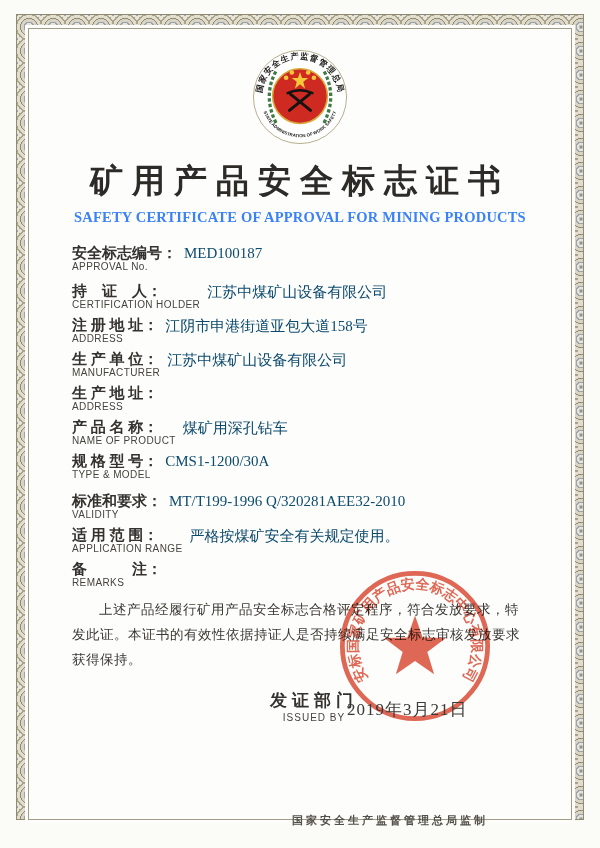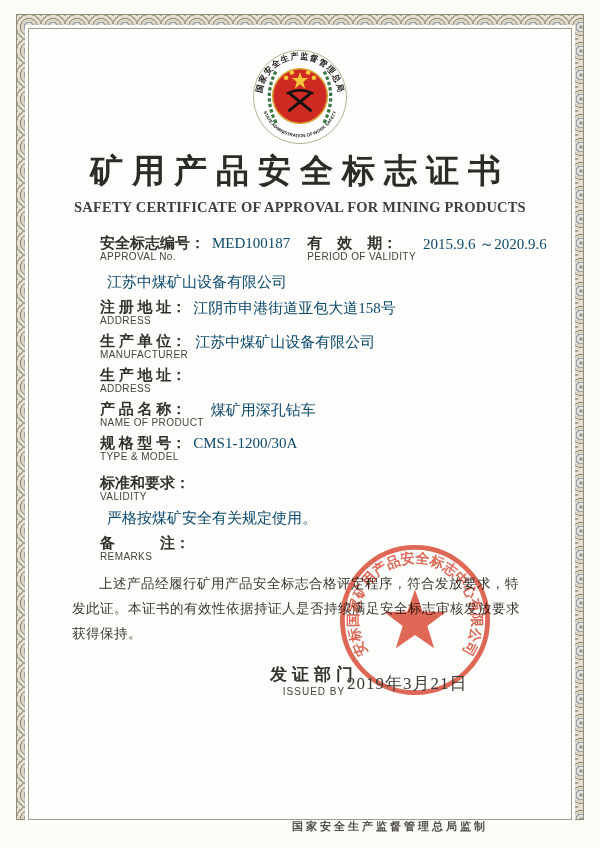--- a/index.html
+++ b/index.html
@@ -29,31 +29,31 @@
     position:absolute;inset:29px;
     background:#fdfdfb;
     padding:16px 43px 0 43px;
     box-sizing:border-box;
   }
   
   .emblem-wrap{text-align:center;margin-top:4px;}
   .emblem-wrap svg{width:96px;height:96px;}
   
   .title-zh{
-    text-align:center;
+    margin-top:10px;text-align:center;
     font-size:33px;font-weight:bold;letter-spacing:9px;color:#2c2b27;
     white-space:nowrap;
   }
   .title-en{
     margin-top:5px;text-align:center;
-    font-size:14.5px;font-weight:bold;letter-spacing:.2px;color:#404040;
+    font-size:14.5px;font-weight:bold;letter-spacing:.2px;color:#3b82f6;
     white-space:nowrap;
   }
   
-  .rows{margin-top:18px;margin-left:28px;}
+  .rows{margin-top:18px;}
   .field{display:flex;align-items:flex-start;margin-bottom:6px;}
   .f-label{flex:0 0 auto;}
   .f-zh{font-size:15px;font-weight:bold;white-space:nowrap;color:#34322e;}
   .f-en{font-size:10px;letter-spacing:.4px;color:#45433e;margin-top:-2px;font-family:"Liberation Sans","DejaVu Sans",sans-serif;}
   .f-val{font-size:15px;padding-left:7px;padding-top:1px;white-space:nowrap;color:#0c4a6e;}
   .toprow{display:flex;align-items:flex-start;margin-bottom:10px;}
   .toprow .gap{width:26px;}
   
   .lower{position:relative;margin-top:10px;}
   .declaration{
@@ -67,21 +67,21 @@
     position:absolute;left:275px;top:100px;
     font-size:17px;letter-spacing:1px;color:#3a3a36;z-index:3;
   }
   
   .seal{
     position:absolute;left:257px;top:-38px;width:172px;height:172px;
     z-index:2;opacity:.88;mix-blend-mode:multiply;pointer-events:none;
   }
   
   .footer-note{
-    position:absolute;bottom:14px;right:112px;
+    position:absolute;bottom:20px;right:112px;
     font-size:11px;letter-spacing:3px;color:#53504a;font-weight:bold;
   }
 </style>
 </head>
 <body>
 
 <div class="border-frame"></div>
 <div class="inner-sheet"></div>
 
 <div class="content">
@@ -126,30 +126,27 @@
 
     <div class="toprow">
       <div class="field" style="margin-bottom:0">
         <div class="f-label">
           <div class="f-zh">安全标志编号：</div>
           <div class="f-en">APPROVAL No.</div>
         </div>
         <div class="f-val">MED100187</div>
       </div>
       <div class="gap"></div>
-      <div class="field" style="margin-bottom:0">
-        <div class="f-label">
-          <div class="f-zh">有　效　期：</div>
-          <div class="f-en">PERIOD OF VALIDITY</div>
-        </div>
-        <div class="f-val">2015.9.6 ～2020.9.6</div>
-      </div>
-    </div>
-
-    <div class="field">
+    </div>
+
+    <div class="field">
+      <div class="f-label">
+        <div class="f-zh">持　证　人：</div>
+        <div class="f-en">CERTIFICATION HOLDER</div>
+      </div>
       <div class="f-val">江苏中煤矿山设备有限公司</div>
     </div>
 
     <div class="field">
       <div class="f-label">
         <div class="f-zh">注 册 地 址：</div>
         <div class="f-en">ADDRESS</div>
       </div>
       <div class="f-val">江阴市申港街道亚包大道158号</div>
     </div>
@@ -183,23 +180,28 @@
         <div class="f-en">TYPE &amp; MODEL</div>
       </div>
       <div class="f-val">CMS1-1200/30A</div>
     </div>
 
     <div class="field" style="margin-top:12px">
       <div class="f-label">
         <div class="f-zh">标准和要求：</div>
         <div class="f-en">VALIDITY</div>
       </div>
-    </div>
-
-    <div class="field">
+      <div class="f-val">MT/T199-1996 Q/320281AEE32-2010</div>
+    </div>
+
+    <div class="field">
+      <div class="f-label">
+        <div class="f-zh">适 用 范 围：</div>
+        <div class="f-en">APPLICATION RANGE</div>
+      </div>
       <div class="f-val">严格按煤矿安全有关规定使用。</div>
     </div>
 
     <div class="field">
       <div class="f-label">
         <div class="f-zh">备　　　注：</div>
         <div class="f-en">REMARKS</div>
       </div>
     </div>
   </div>

